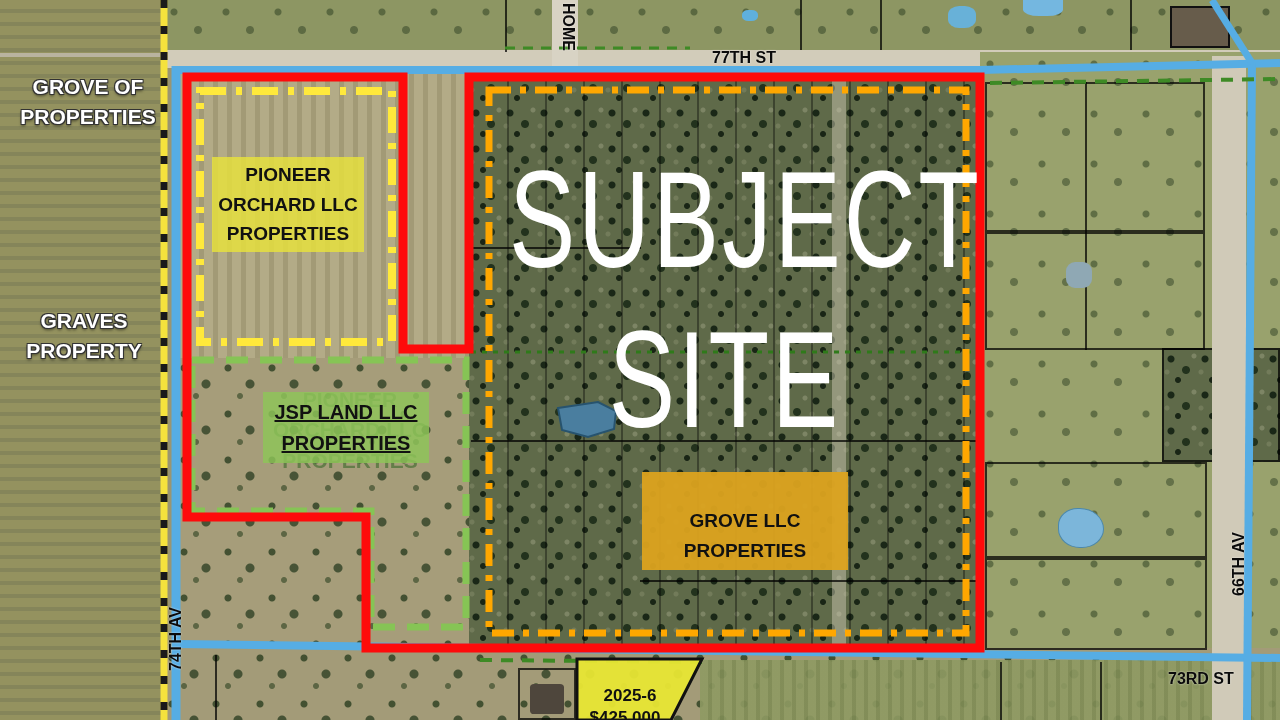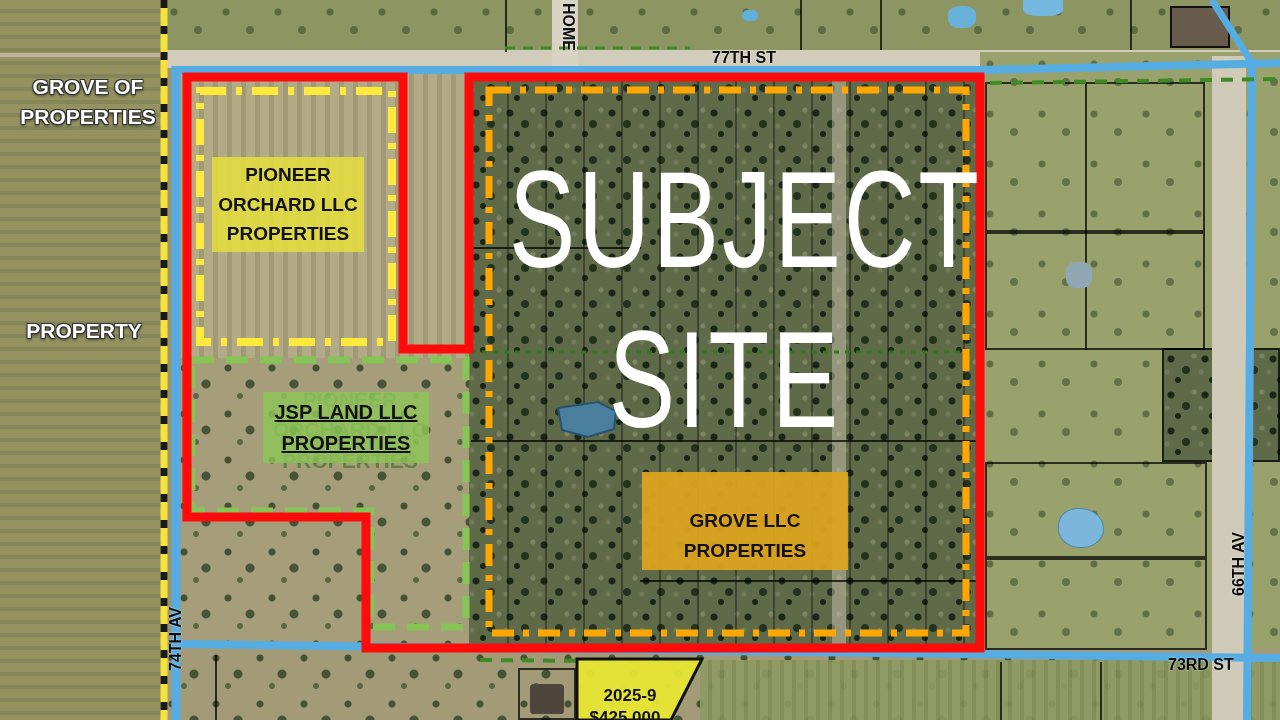--- a/index.html
+++ b/index.html
@@ -142,25 +142,26 @@
   </div>
 
   <div class="subject-txt" style="left:425px;top:140px;width:600px;z-index:6;">SUBJECT</div>
   <div class="subject-txt" style="left:425px;top:300px;width:600px;z-index:6;">SITE</div>
 
   <div class="outline-label" style="left:8px;top:72px;width:160px;font-size:21px;z-index:6;">
     <div style="position:static;">GROVE OF</div>
     <div style="position:static;">PROPERTIES</div>
   </div>
   <div class="outline-label" style="left:4px;top:306px;width:160px;font-size:21px;z-index:6;">
-    <div style="position:static;margin-top:10px;">PROPERTY</div>
+    <div style="position:static;">GRAVES</div>
+    <div style="position:static;">PROPERTY</div>
   </div>
 
   <div class="street" style="left:712px;top:49px;z-index:7;">77TH ST</div>
-  <div class="street" style="left:1168px;top:656px;z-index:7;">73RD ST</div>
+  <div class="street" style="left:1168px;top:670px;z-index:7;">73RD ST</div>
   <div class="street rot-up" style="left:140px;top:630px;width:72px;text-align:center;z-index:7;">74TH AV</div>
   <div class="street rot-up" style="left:1203px;top:555px;width:72px;text-align:center;z-index:7;">66TH AV</div>
   <div class="street rot-down" style="left:538px;top:18px;width:60px;text-align:center;z-index:7;">HOME</div>
 
-  <div style="left:575px;top:686px;width:110px;text-align:center;font-size:17px;font-weight:bold;color:#111;z-index:7;">2025-9</div>
+  <div style="left:575px;top:686px;width:110px;text-align:center;font-size:17px;font-weight:bold;color:#111;z-index:7;">2025-6</div>
   <div style="left:570px;top:708px;width:110px;text-align:center;font-size:17px;font-weight:bold;color:#111;z-index:7;">$425,000</div>
 
 </div>
 
 </body></html>

